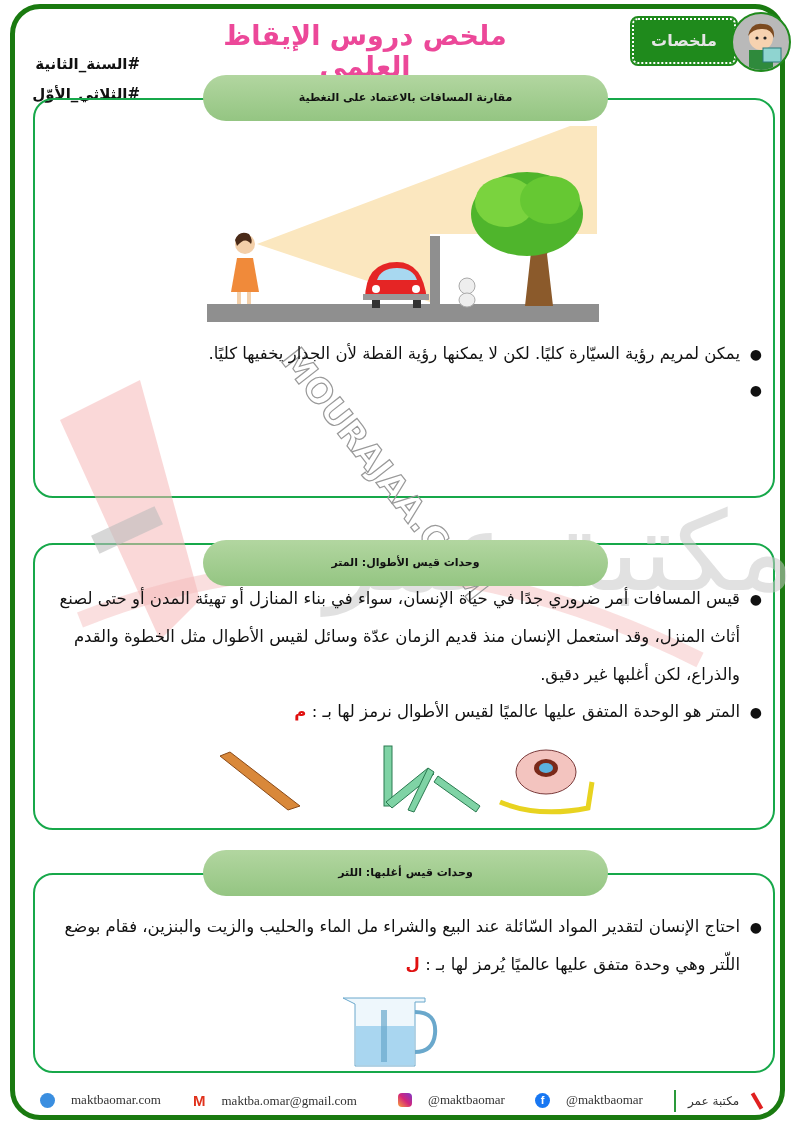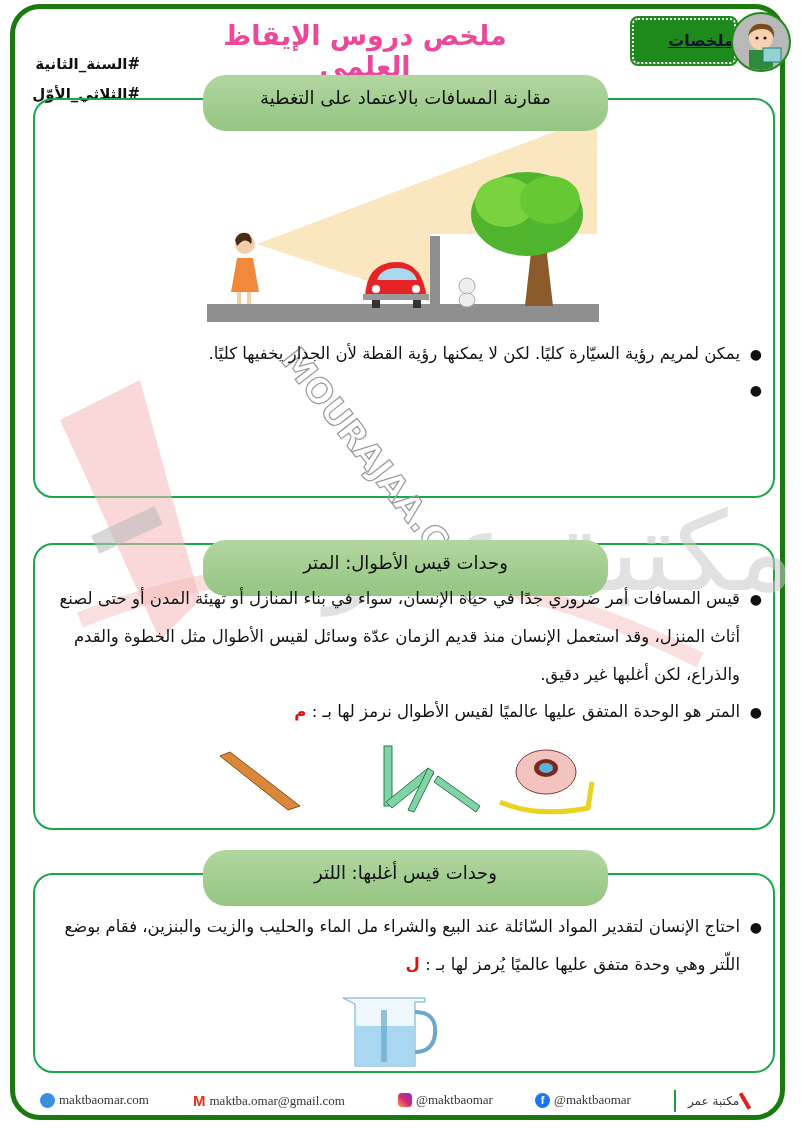--- a/index.html
+++ b/index.html
@@ -5,37 +5,37 @@
   html, body { margin:0; padding:0; background:#ffffff; }
   body { width:801px; height:1134px; position:relative; overflow:hidden;
          font-family:"DejaVu Sans", sans-serif; color:#111; }
   .frame { position:absolute; left:10px; top:4px; width:775px; height:1116px;
            border:5px solid #1a7a10; border-radius:30px; box-sizing:border-box; }
   .hashtags { position:absolute; left:30px; top:22px; direction:rtl; text-align:right; width:110px;
               font-weight:bold; font-size:15px; line-height:30px;margin-top:27px; }
   .main-title { position:absolute; left:215px; top:20px; width:300px; text-align:center;
                 color:#ec4899; font-size:27px; font-weight:bold; direction:rtl; }
   .badge { position:absolute; left:632px; top:18px; width:100px; height:42px; background:#1f8a1c;
-           border-radius:6px; border:2px dotted #fff; outline:2px solid #1f8a1c; color:#0f172a;
-           font-weight:bold; font-size:16px; line-height:42px; text-align:right;text-decoration:underline; }
+           border-radius:6px; border:2px dotted #fff; outline:2px solid #1f8a1c; color:#e5e5e5;
+           font-weight:bold; font-size:16px; line-height:42px; text-align:center; }
   .avatar { position:absolute; left:731px; top:12px; width:56px; height:56px; border-radius:50%;
             background:#b9b9b9; border:2px solid #1f8a1c; overflow:hidden; }
   .section { position:absolute; left:33px; width:742px; border:2.5px solid #17a84a; border-radius:20px;
              box-sizing:border-box; background:transparent; }
-  .pill { position:absolute; left:203px; width:405px; height:56px; border-radius:23px;
+  .pill { position:absolute; left:203px; width:405px; height:46px; border-radius:23px;
           background:linear-gradient(#b2d6a0,#94c582); text-align:center; line-height:46px;
-          font-weight:normal; font-size:18px; direction:rtl; z-index:3; }
+          font-weight:bold; font-size:11px; direction:rtl; z-index:3; }
   .para { position:absolute; direction:rtl; text-align:right; font-size:16.5px; z-index:3; }
   .para ul { margin:0; padding:0 20px 0 0; list-style:none; }
   .para li { position:relative; line-height:36px; }
   .para li .bullet { position:absolute; right:-22px; top:0; font-size:14px; }
   .red { color:#e01010; font-weight:bold; }
   .footer { position:absolute; top:1092px; left:38px; width:730px; height:24px; font-family:"Liberation Serif", serif;
             font-size:13px; color:#333; }
-  .fitem { position:absolute; top:0; display:flex; align-items:center; gap:4px; }
+  .fitem { position:absolute; top:0; display:flex; align-items:center; gap:16px; }
   .watermark { position:absolute; z-index:1; pointer-events:none; }
 </style>
 </head>
 <body>
 
 <div class="frame"></div>
 
 <div class="hashtags">
   <div>#السنة_الثانية</div>
   <div>#الثلاثي_الأوّل</div>

